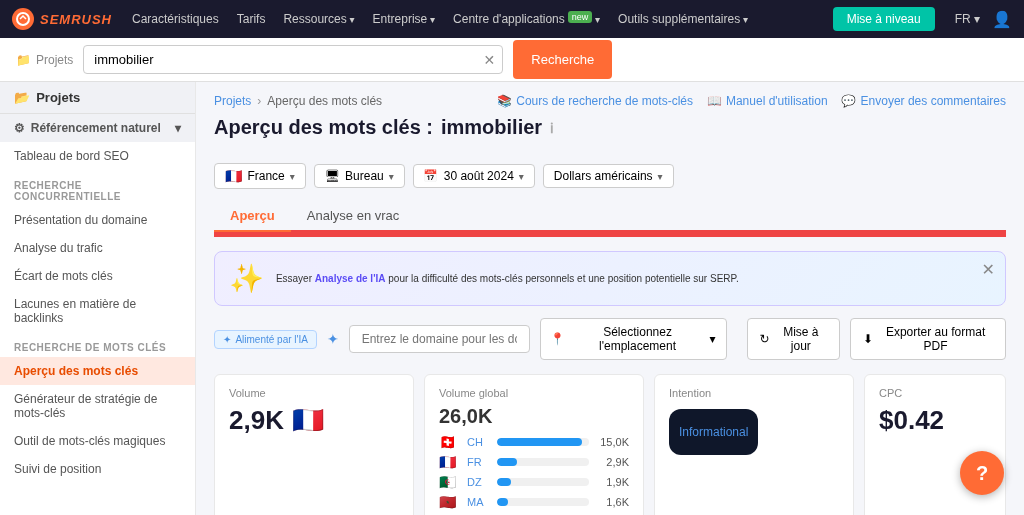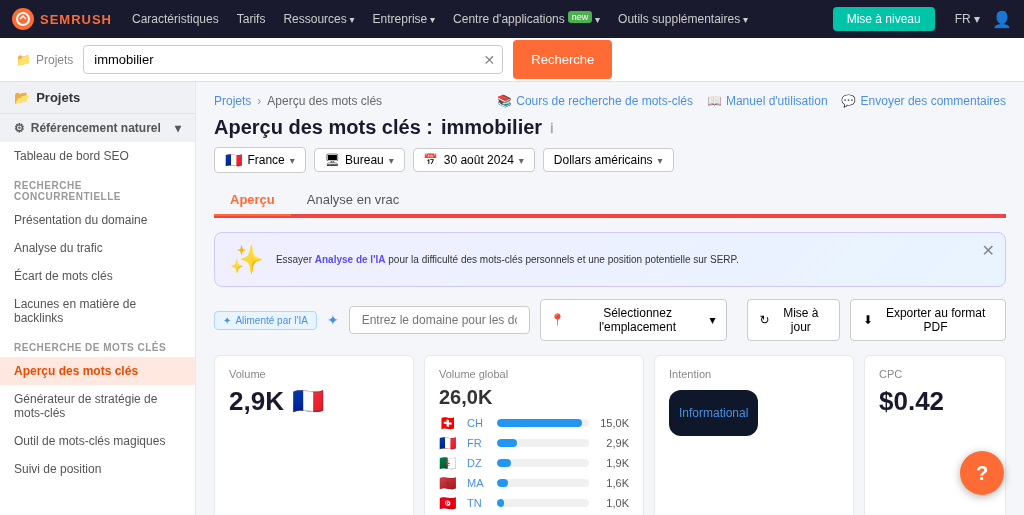--- a/index.html
+++ b/index.html
@@ -8,21 +8,21 @@
     
     .top-nav {
       background: #1a1a2e;
       height: 38px;
       display: flex;
       align-items: center;
       padding: 0 12px;
       gap: 20px;
     }
     .semrush-logo {
-      display: flex; align-items: center; gap: 6px; color: #ff6b35; font-weight: bold; font-size: 14px;
+      display: flex; align-items: center; gap: 6px; color: #ff6b35; font-weight: bold; font-size: 14px; font-style: italic;
     }
     .semrush-logo .logo-icon { width: 22px; height: 22px; background: #ff6b35; border-radius: 50%; display: flex; align-items: center; justify-content: center; }
     .semrush-logo .logo-icon svg { width: 14px; height: 14px; }
     .nav-links { display: flex; gap: 18px; flex: 1; }
     .nav-link { color: #ccc; font-size: 12px; cursor: pointer; white-space: nowrap; }
     .nav-link.has-arrow::after { content: " ▾"; font-size: 10px; }
     .nav-badge { background: #4caf50; color: #fff; font-size: 9px; padding: 1px 4px; border-radius: 3px; margin-left: 3px; vertical-align: top; }
     .btn-upgrade { background: #00c4a7; color: #fff; font-size: 12px; padding: 5px 14px; border-radius: 4px; border: none; cursor: pointer; white-space: nowrap; }
     .nav-right { display: flex; align-items: center; gap: 12px; color: #ccc; font-size: 12px; }
 
@@ -56,31 +56,31 @@
     .content { flex: 1; padding: 12px 18px; overflow-y: auto; background: #f5f6fa; }
 
     
     .breadcrumb { display: flex; align-items: center; gap: 6px; font-size: 12px; color: #666; margin-bottom: 8px; }
     .breadcrumb a { color: #4a90e2; text-decoration: none; }
     .breadcrumb-sep { color: #999; }
     .breadcrumb-actions { margin-left: auto; display: flex; gap: 14px; font-size: 12px; color: #4a90e2; }
     .breadcrumb-actions span { cursor: pointer; display: flex; align-items: center; gap: 4px; }
 
     
-    .page-title { font-size: 20px; font-weight: bold; color: #1a1a2e; margin-bottom: 8px; display: flex; align-items: center; gap: 8px; }
+    .page-title { font-size: 20px; font-weight: bold; color: #1a1a2e; margin-bottom: 24px; display: flex; align-items: center; gap: 8px; }
     .page-title .info-icon { color: #aaa; font-size: 14px; cursor: pointer; }
 
     
     .filters-row { display: flex; align-items: center; gap: 8px; margin-bottom: 12px; }
     .filter-btn { display: flex; align-items: center; gap: 5px; padding: 4px 10px; border: 1px solid #ccc; border-radius: 4px; background: #fff; font-size: 12px; cursor: pointer; }
     .filter-btn .flag { font-size: 14px; }
     .filter-btn .arrow { font-size: 10px; color: #666; }
 
     
-    .tabs { display: flex; gap: 0; border-bottom: 4px solid #ef4444; margin-bottom: 14px; }
+    .tabs { display: flex; gap: 0; border-bottom: 7px solid #ef4444; margin-bottom: 14px; }
     .tab { padding: 7px 16px; font-size: 13px; cursor: pointer; color: #555; border-bottom: 2px solid transparent; margin-bottom: -2px; }
     .tab.active { color: #ff6b35; border-bottom-color: #ff6b35; font-weight: bold; }
 
     
     .ai-banner { background: linear-gradient(135deg, #f0eeff 0%, #e8f4ff 100%); border: 1px solid #d0c8ff; border-radius: 8px; padding: 10px 14px; display: flex; align-items: center; gap: 12px; margin-bottom: 12px; position: relative; }
     .ai-banner .sparkle { font-size: 28px; }
     .ai-banner-text { font-size: 10px; color: #333; flex: 1; }
     .ai-banner-text strong { color: #5b4cf5; }
     .ai-banner-close { position: absolute; right: 10px; top: 8px; cursor: pointer; color: #888; font-size: 16px; }
 

